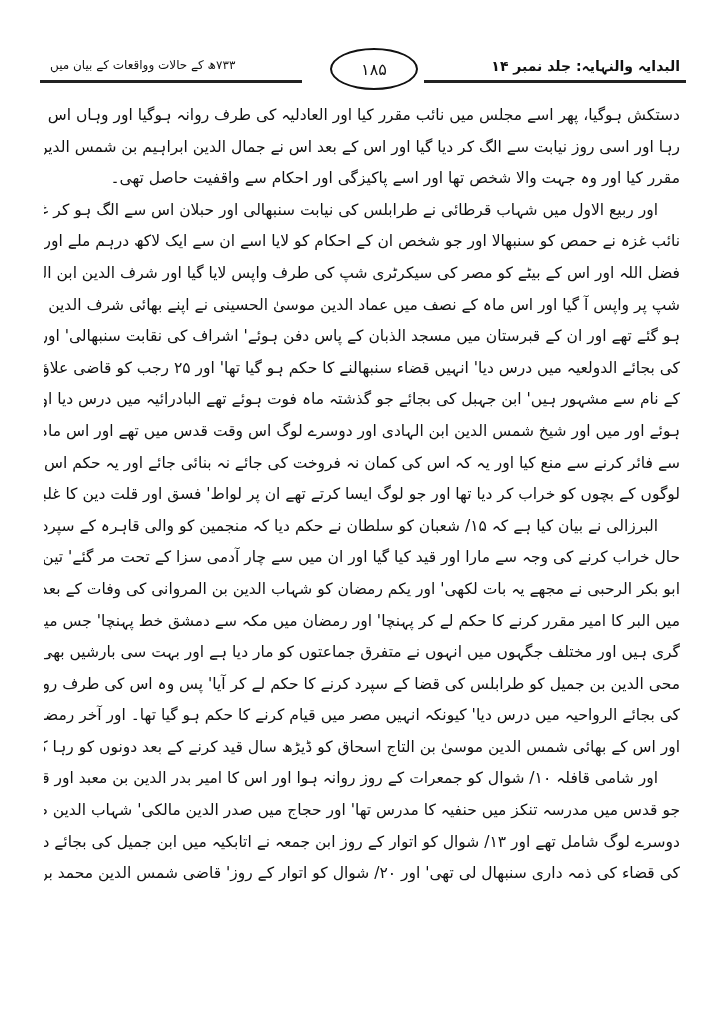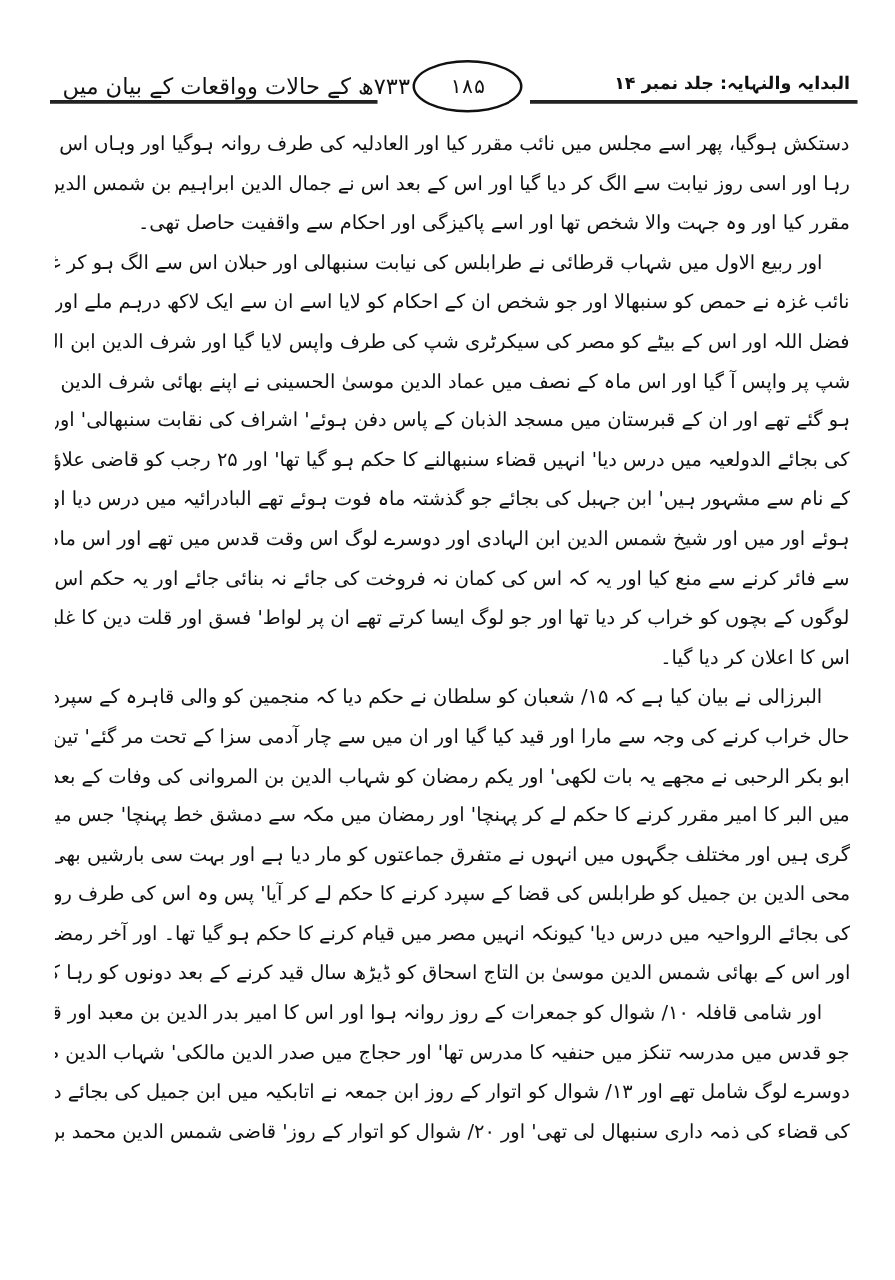--- a/index.html
+++ b/index.html
@@ -1,25 +1,25 @@
 <!DOCTYPE html>
 <html><head>
 <meta charset="utf-8">
 <style>
   html, body { margin:0; padding:0; }
   body { width:716px; height:1024px; background:#ffffff; position:relative; overflow:hidden;
          font-family: "DejaVu Sans", sans-serif; color:#111; }
   .header { position:absolute; top:48px; left:40px; width:646px; height:40px; }
-  .hdr-left { position:absolute; left:10px; top:10px; font-size:18px; direction:rtl; }
+  .hdr-left { position:absolute; left:10px; top:10px; font-size:12px; direction:rtl; }
   .hdr-right { position:absolute; right:6px; top:10px; font-size:14px; direction:rtl;font-weight:bold; }
   .rule-left { position:absolute; left:0; top:32px; width:262px; height:3px; background:#222; }
   .rule-right { position:absolute; right:0; top:32px; width:262px; height:3px; background:#222; }
   .pagenum-oval { position:absolute; left:290px; top:0px; width:84px; height:38px; border:2px solid #111;
                   border-radius:50%; display:flex; align-items:center; justify-content:center;
-                  font-size:16px; background:#fff;font-family:Liberation Mono, monospace; }
+                  font-size:16px; background:#fff; }
   .body-text { position:absolute; top:100px; left:44px; width:636px; direction:rtl; text-align:justify;
                font-size:15.5px; line-height:31.6px; }
   .para { margin:0; text-align-last:right; }
   .para .line { display:block; text-align:justify; text-align-last:justify; white-space:nowrap; overflow:hidden; }
   .para .line.last { text-align-last:right; }
   .indent { padding-right:22px; }
 </style>
 </head>
 <body>
 
@@ -43,21 +43,20 @@
       <span class="line indent">اور ربیع الاول میں شہاب قرطائی نے طرابلس کی نیابت سنبھالی اور حبلان اس سے الگ ہو کر غزہ کی نیابت پر چلا گیا اور</span>
       <span class="line">نائب غزہ نے حمص کو سنبھالا اور جو شخص ان کے احکام کو لایا اسے ان سے ایک لاکھ درہم ملے اور ربیع الآخر میں قاضی محی الدین بن</span>
       <span class="line">فضل اللہ اور اس کے بیٹے کو مصر کی سیکرٹری شپ کی طرف واپس لایا گیا اور شرف الدین ابن الشہاب محمود پہلے کی طرح شام کی سیکرٹری</span>
       <span class="line">شپ پر واپس آ گیا اور اس ماہ کے نصف میں عماد الدین موسیٰ الحسینی نے اپنے بھائی شرف الدین عدنان کی بجائے، جو گذشتہ ماہ فوت</span>
       <span class="line">ہو گئے تھے اور ان کے قبرستان میں مسجد الذبان کے پاس دفن ہوئے' اشراف کی نقابت سنبھالی' اور اس ماہ میں فخر مصری نے ابن جملہ</span>
       <span class="line">کی بجائے الدولعیہ میں درس دیا' انہیں قضاء سنبھالنے کا حکم ہو گیا تھا' اور ۲۵ رجب کو قاضی علاؤ الدین بن شریف نے جو ابن الوحید</span>
       <span class="line">کے نام سے مشہور ہیں' ابن جہبل کی بجائے جو گذشتہ ماہ فوت ہوئے تھے البادرائیہ میں درس دیا اور قضاۃ اور اعیان ان کے پاس حاضر</span>
       <span class="line">ہوئے اور میں اور شیخ شمس الدین ابن الہادی اور دوسرے لوگ اس وقت قدس میں تھے اور اس ماہ میں سلطان ملک ناصر نے بندوق</span>
       <span class="line">سے فائر کرنے سے منع کیا اور یہ کہ اس کی کمان نہ فروخت کی جائے نہ بنائی جائے اور یہ حکم اس لیے دیا گیا کہ بندوق کے فائر نے</span>
       <span class="line">لوگوں کے بچوں کو خراب کر دیا تھا اور جو لوگ ایسا کرتے تھے ان پر لواط' فسق اور قلت دین کا غلبہ ہو گیا تھا اور مصری اور شامی بلاد میں</span>
-      <span class="line last">اس کا اعلان کر دیا گیا۔</span>
     </div>
     <div class="para">
       <span class="line indent">البرزالی نے بیان کیا ہے کہ ۱۵/ شعبان کو سلطان نے حکم دیا کہ منجمین کو والی قاہرہ کے سپرد کر دیا جائے' پس انہیں عورتوں کا</span>
       <span class="line">حال خراب کرنے کی وجہ سے مارا اور قید کیا گیا اور ان میں سے چار آدمی سزا کے تحت مر گئے' تین مسلمان تھے اور ایک نصرانی تھا اور شیخ</span>
       <span class="line">ابو بکر الرحبی نے مجھے یہ بات لکھی' اور یکم رمضان کو شہاب الدین بن المروانی کی وفات کے بعد امیر فخر الدین ابن الشمس لؤلؤ کے دمشق</span>
       <span class="line">میں البر کا امیر مقرر کرنے کا حکم لے کر پہنچا' اور رمضان میں مکہ سے دمشق خط پہنچا' جس میں اس نے بیان کیا کہ بلاد حجاز میں بجلیاں</span>
       <span class="line">گری ہیں اور مختلف جگہوں میں انہوں نے متفرق جماعتوں کو مار دیا ہے اور بہت سی بارشیں بھی ہوئی ہیں' اور ۴/ رمضان کو ایلچی' قاضی</span>
       <span class="line">محی الدین بن جمیل کو طرابلس کی قضا کے سپرد کرنے کا حکم لے کر آیا' پس وہ اس کی طرف روانہ ہو گیا اور ابن المجد عبد اللہ نے' اصبہانی</span>
       <span class="line">کی بجائے الرواحیہ میں درس دیا' کیونکہ انہیں مصر میں قیام کرنے کا حکم ہو گیا تھا۔ اور آخر رمضان میں اس نے الصاحب علاؤ الدین</span>
       <span class="line last">اور اس کے بھائی شمس الدین موسیٰ بن التاج اسحاق کو ڈیڑھ سال قید کرنے کے بعد دونوں کو رہا کر دیا۔</span>

